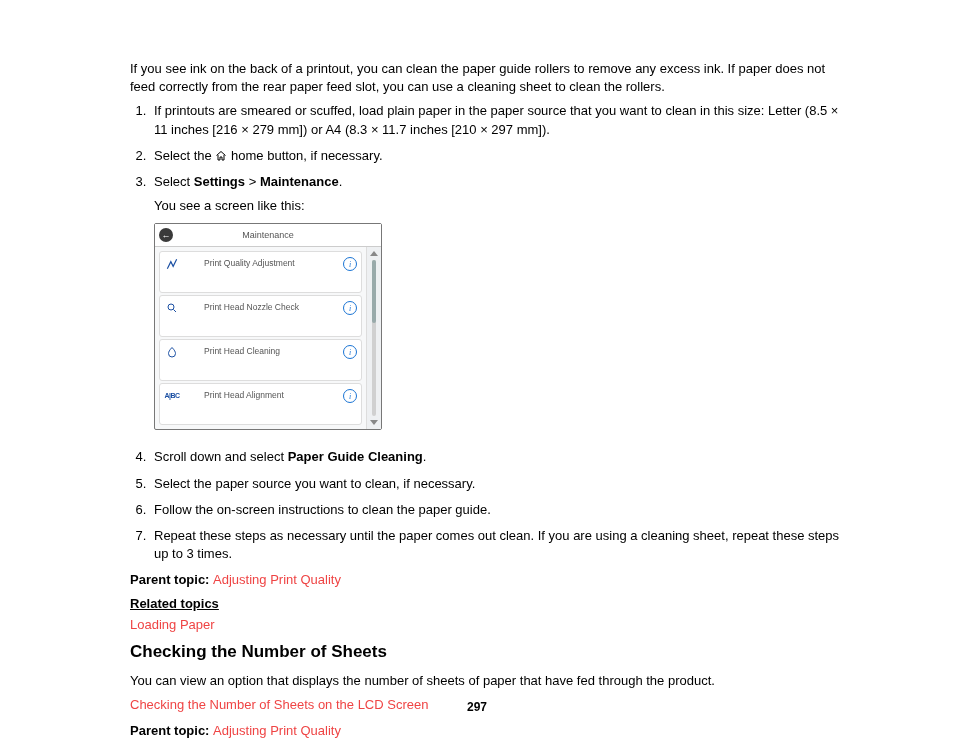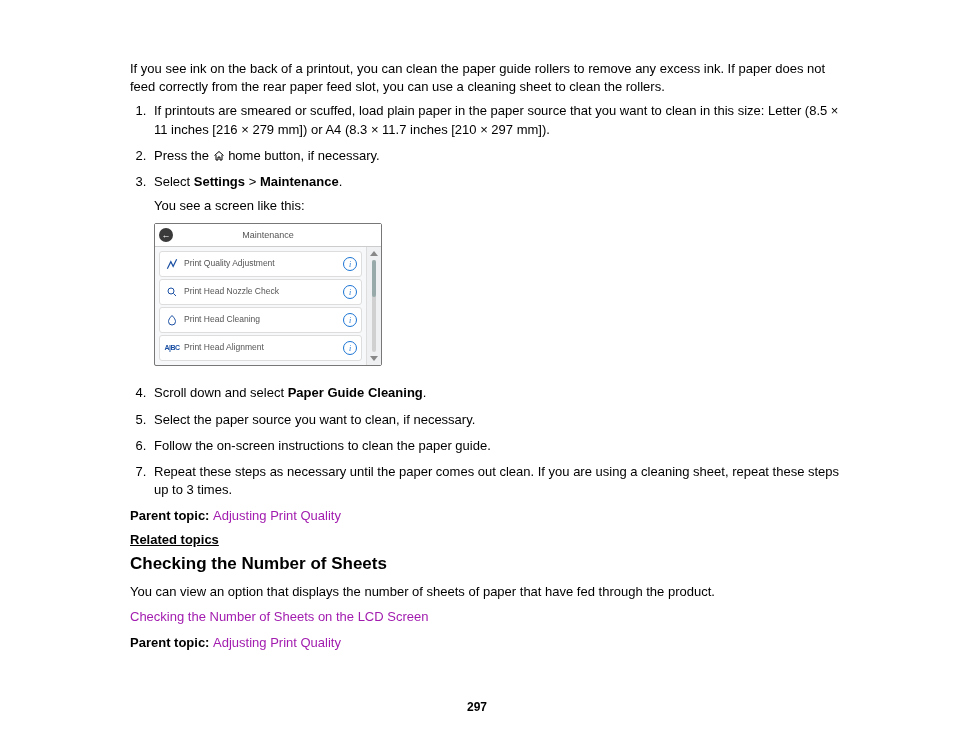--- a/index.html
+++ b/index.html
@@ -29,21 +29,21 @@
   ol {
     margin: 0 0 6px 0;
     padding-left: 20px;
   }
   ol li {
     margin-bottom: 8px;
     padding-left: 4px;
   }
   .bold { font-weight: bold; }
   a.doc-link {
-    color: #a21caf;
+    color: #ef4444;
     text-decoration: none;
   }
   .parent-topic-row { margin: 8px 0 4px 0; }
   .related-topics-label { font-weight: bold; margin: 6px 0 2px 0; text-decoration: underline; }
   .page-number {
     position: absolute;
     bottom: 22px;
     left: 0;
     width: 100%;
     text-align: center;
@@ -91,21 +91,22 @@
     padding: 2px;
   }
   .device-row {
     display: flex;
     align-items: center;
     height: 24px;
     background: #fff;
     border: 1px solid #ddd;
     border-radius: 3px;
     margin: 2px 2px;
-    padding: 0 2px 0 4px;
+    padding: 0 2px 16px 4px;
+    gap: 20px;
   }
   .row-icon {
     width: 16px;
     display: flex;
     justify-content: center;
     color: #1a4fa3;
     font-weight: bold;
     font-size: 10px;
   }
   .row-label {
@@ -153,21 +154,21 @@
 <body>
 
 <div class="page">
 
   <div class="body-indent">
     <p>If you see ink on the back of a printout, you can clean the paper guide rollers to remove any excess ink. If paper does not feed correctly from the rear paper feed slot, you can use a cleaning sheet to clean the rollers.</p>
 
     <ol>
       <li>If printouts are smeared or scuffed, load plain paper in the paper source that you want to clean in this size: Letter (8.5 × 11 inches [216 × 279 mm]) or A4 (8.3 × 11.7 inches [210 × 297 mm]).</li>
       <li>
-        <span>Press the </span><span class="home-icon"><svg width="12" height="12" viewBox="0 0 24 24" fill="none" stroke="#000" stroke-width="2">
+        <span>Select the </span><span class="home-icon"><svg width="12" height="12" viewBox="0 0 24 24" fill="none" stroke="#000" stroke-width="2">
               <path d="M3 11 L12 3 L21 11"></path>
               <path d="M6 10 V20 H10 V14 H14 V20 H18 V10"></path>
             </svg></span><span> home button, if necessary.</span>
       </li>
       <li>
         <span>Select </span><span class="bold">Settings</span><span> &gt; </span><span class="bold">Maintenance</span><span>.</span>
         <p style="margin-top:6px">You see a screen like this:</p>
 
         
         <div class="device-shot">
@@ -230,20 +231,21 @@
       </li>
       <li>Select the paper source you want to clean, if necessary.</li>
       <li>Follow the on-screen instructions to clean the paper guide.</li>
       <li>Repeat these steps as necessary until the paper comes out clean. If you are using a cleaning sheet, repeat these steps up to 3 times.</li>
     </ol>
 
     <p class="parent-topic-row">
       <span class="bold">Parent topic: </span><a href="#" class="doc-link">Adjusting Print Quality</a>
     </p>
     <p class="related-topics-label">Related topics</p>
+    <p><a href="#" class="doc-link">Loading Paper</a></p>
   </div>
 
   <h2 class="section-heading section-gap">Checking the Number of Sheets</h2>
   <div class="body-indent">
     <p>You can view an option that displays the number of sheets of paper that have fed through the product.</p>
     <p><a href="#" class="doc-link">Checking the Number of Sheets on the LCD Screen</a></p>
     <p class="parent-topic-row">
       <span class="bold">Parent topic: </span><a href="#" class="doc-link">Adjusting Print Quality</a>
     </p>
   </div>

